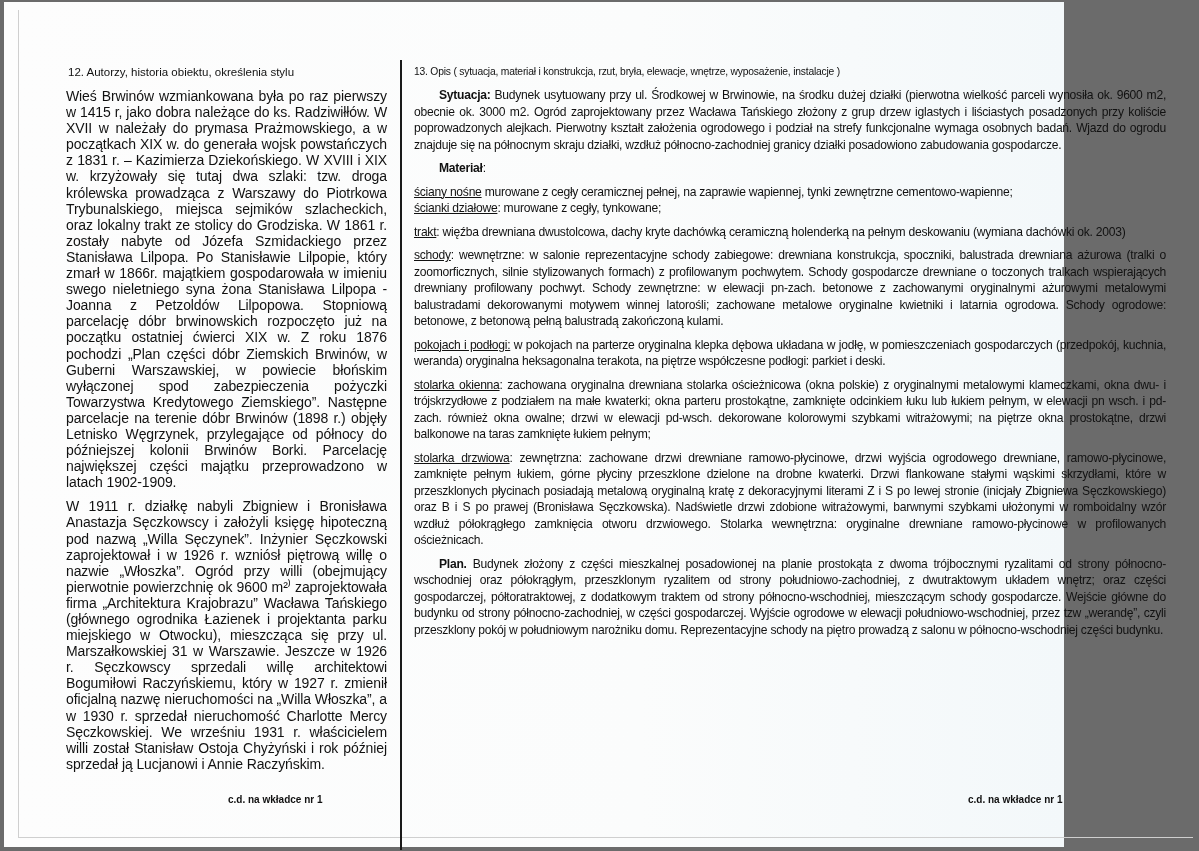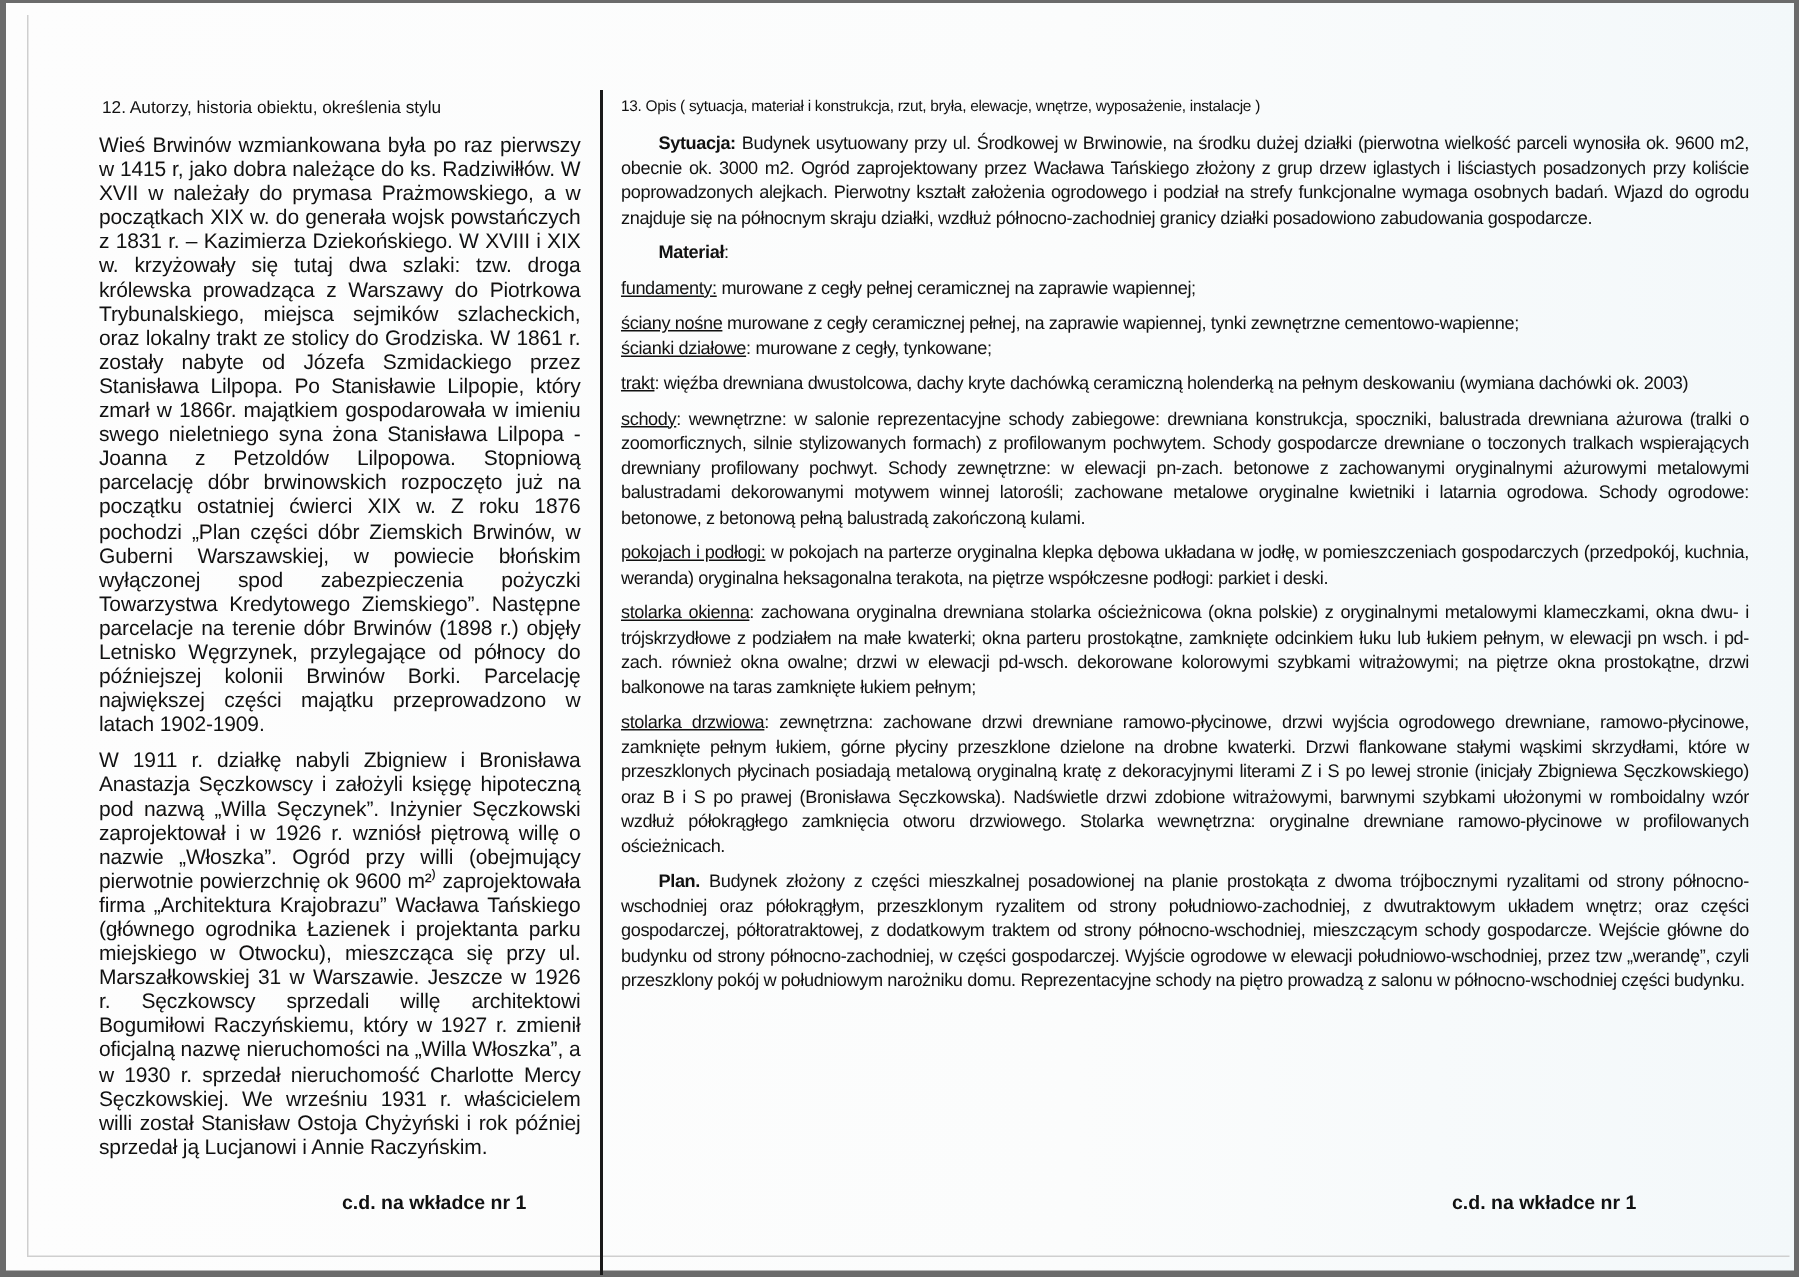--- a/index.html
+++ b/index.html
@@ -3,21 +3,21 @@
 <meta charset="utf-8">
 <style>
   html, body { margin: 0; padding: 0; }
   body {
     width: 1199px; height: 851px; overflow: hidden;
     background: #6b6b6b;
     font-family: "Liberation Sans", sans-serif;
     color: #111;
   }
   .page {
-    position: absolute; left: 4px; top: 2px; width: 1192px; height: 845px;
+    position: absolute; left: 4px; top: 2px; width: 1060px; height: 845px;
     background: linear-gradient(90deg, #fdfdfd 0%, #fbfcfc 60%, #f3f8fa 100%);
   }
   .inner-frame {
     position: absolute; left: 14px; top: 8px; width: 1174px; height: 827px;
     border-left: 1px solid #cfcfcf; border-bottom: 1px solid #cfcfcf;
   }
   .divider {
     position: absolute; left: 396px; top: 58px; width: 2px; height: 790px;
     background: #1a1a1a;
   }
@@ -36,21 +36,21 @@
     font-size: 14px; line-height: 16.1px; text-align: justify; margin: 0 0 8px 0;
     letter-spacing: -0.1px;
   }
   .rp {
     font-size: 12.1px; line-height: 16.5px; text-align: justify; margin: 0 0 7px 0;
     letter-spacing: -0.25px;
   }
   .rp b { font-weight: bold; margin-left: 25px; }
   .ul { text-decoration: underline; }
   .cont {
-    position: absolute; font-weight: bold; font-size: 13px; white-space: nowrap;
+    position: absolute; font-weight: bold; font-size: 10px; white-space: nowrap;
   }
   .cont-left { left: 224px; top: 792px; }
   .cont-right { left: 964px; top: 792px; }
 </style>
 </head>
 <body>
 
 <div class="page">
   <div class="inner-frame"></div>
   <div class="divider"></div>
@@ -62,21 +62,20 @@
   </div>
   <div class="cont cont-left">c.d. na wkładce nr 1</div>
 
   <div class="col-right">
     <div class="section-heading">13. Opis ( sytuacja, materiał i konstrukcja, rzut, bryła, elewacje, wnętrze, wyposażenie, instalacje )</div>
 
     <p class="rp"><b>Sytuacja:</b><span> Budynek usytuowany przy ul. Środkowej w Brwinowie, na środku dużej działki (pierwotna wielkość parceli wynosiła ok. 9600 m2, obecnie ok. 3000 m2. Ogród zaprojektowany przez Wacława Tańskiego złożony z grup drzew iglastych i liściastych posadzonych przy koliście poprowadzonych alejkach. Pierwotny kształt założenia ogrodowego i podział na strefy funkcjonalne wymaga osobnych badań. Wjazd do ogrodu znajduje się na północnym skraju działki, wzdłuż północno-zachodniej granicy działki posadowiono zabudowania gospodarcze.</span></p>
 
     <p class="rp"><b>Materiał</b><span>:</span></p>
 
-    <p class="rp"><span class="ul">fundamenty:</span><span> murowane z cegły pełnej ceramicznej na zaprawie wapiennej;</span></p>
 
     <p class="rp"><span class="ul">ściany nośne</span><span> murowane z cegły ceramicznej pełnej, na zaprawie wapiennej, tynki zewnętrzne cementowo-wapienne;</span><br><span class="ul">ścianki działowe</span><span>: murowane z cegły, tynkowane;</span></p>
 
 
     <p class="rp"><span class="ul">trakt</span><span>: więźba drewniana dwustolcowa, dachy kryte dachówką ceramiczną holenderką na pełnym deskowaniu (wymiana dachówki ok. 2003)</span></p>
 
     <p class="rp"><span class="ul">schody</span><span>: wewnętrzne: w salonie reprezentacyjne schody zabiegowe: drewniana konstrukcja, spoczniki, balustrada drewniana ażurowa (tralki o zoomorficznych, silnie stylizowanych formach) z profilowanym pochwytem. Schody gospodarcze drewniane o toczonych tralkach wspierających drewniany profilowany pochwyt. Schody zewnętrzne: w elewacji pn-zach. betonowe z zachowanymi oryginalnymi ażurowymi metalowymi balustradami dekorowanymi motywem winnej latorośli; zachowane metalowe oryginalne kwietniki i latarnia ogrodowa. Schody ogrodowe: betonowe, z betonową pełną balustradą zakończoną kulami.</span></p>
 
     <p class="rp"><span class="ul">pokojach i podłogi:</span><span> w pokojach na parterze oryginalna klepka dębowa układana w jodłę, w pomieszczeniach gospodarczych (przedpokój, kuchnia, weranda) oryginalna heksagonalna terakota, na piętrze współczesne podłogi: parkiet i deski.</span></p>
 

